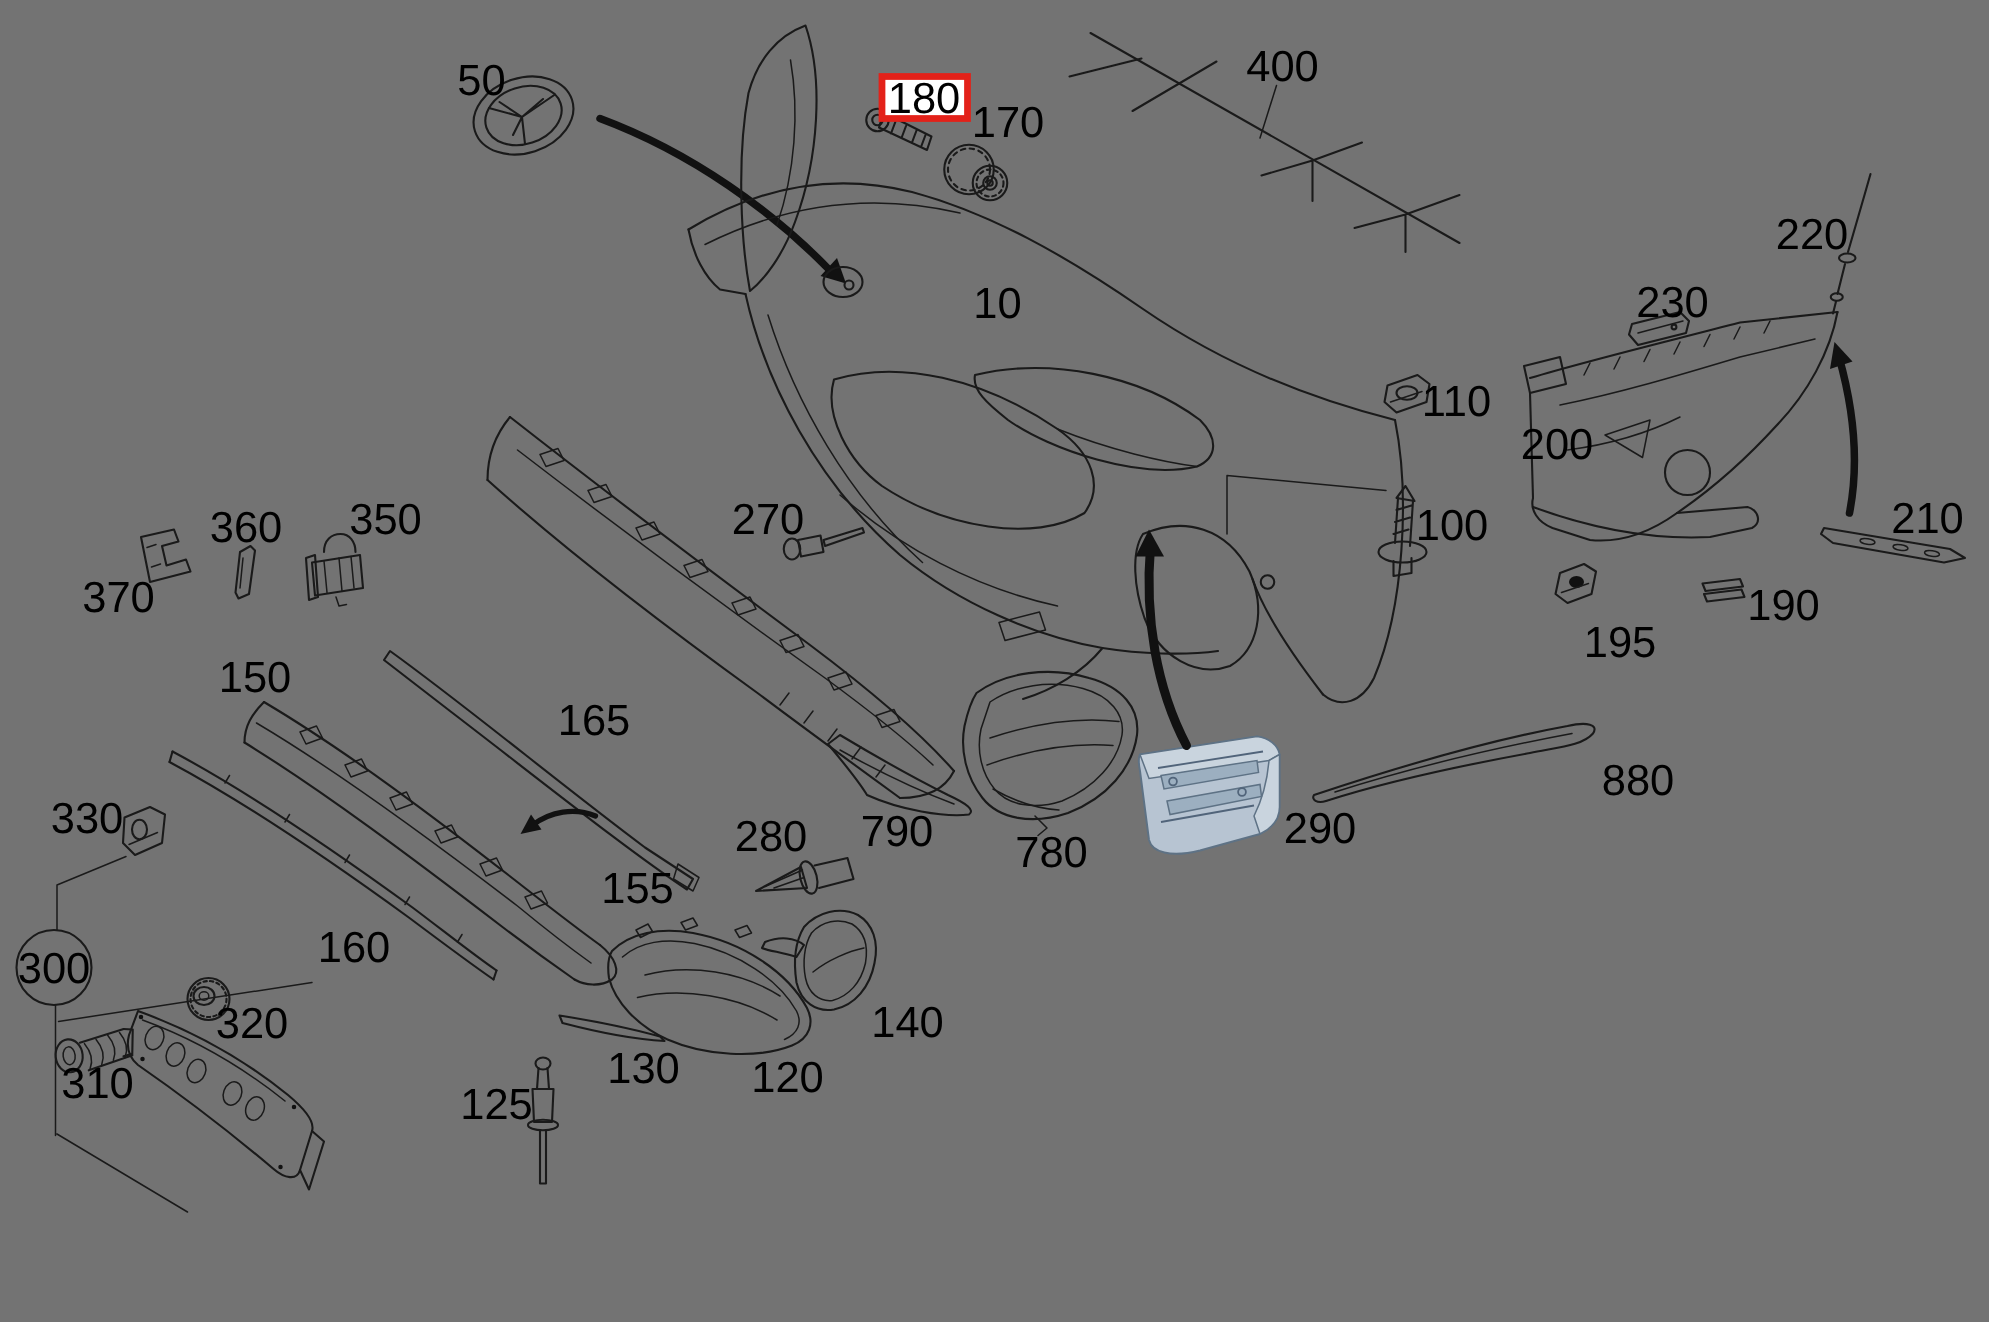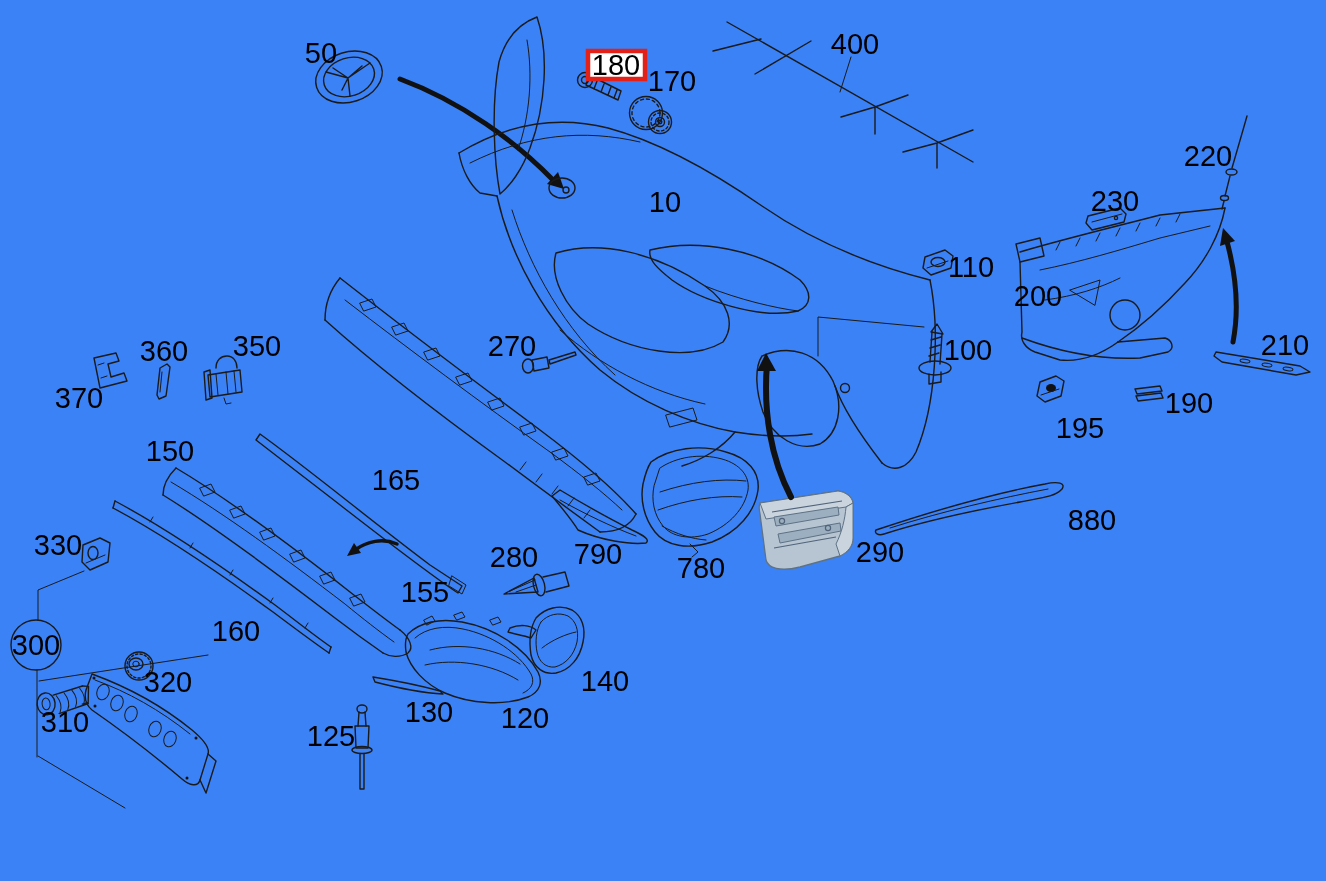--- a/index.html
+++ b/index.html
@@ -1,16 +1,16 @@
 <!DOCTYPE html>
 <html><head>
 <meta charset="utf-8">
 <style>
   html,body{margin:0;padding:0;background:#ffffff;}
-  .stage{position:relative;width:1326px;height:881px;background:#3b82f6;overflow:hidden;
+  .stage{position:relative;width:1326px;height:881px;background:#737373;overflow:hidden;
          font-family:"Liberation Sans",sans-serif;}
   svg{display:block}
   svg .art{fill:none;stroke:#1a1a1a;stroke-width:1.4;stroke-linecap:round;stroke-linejoin:round;}
   svg .thin{stroke-width:1;}
   svg .dark{fill:#111;stroke:none;}
   svg .arrow{fill:none;stroke:#111;stroke-linecap:round;}
   svg .arrowhead{fill:#111;stroke:none;}
   svg text.label{font-family:"Liberation Sans",sans-serif;font-size:29px;fill:#000;text-anchor:middle;}
   svg .hlbox{fill:#ffffff;stroke:#e32119;stroke-width:4.5;}
   svg .padfill{fill:#b7c4d2;stroke:#5e7285;stroke-width:1.3;stroke-linejoin:round;}

